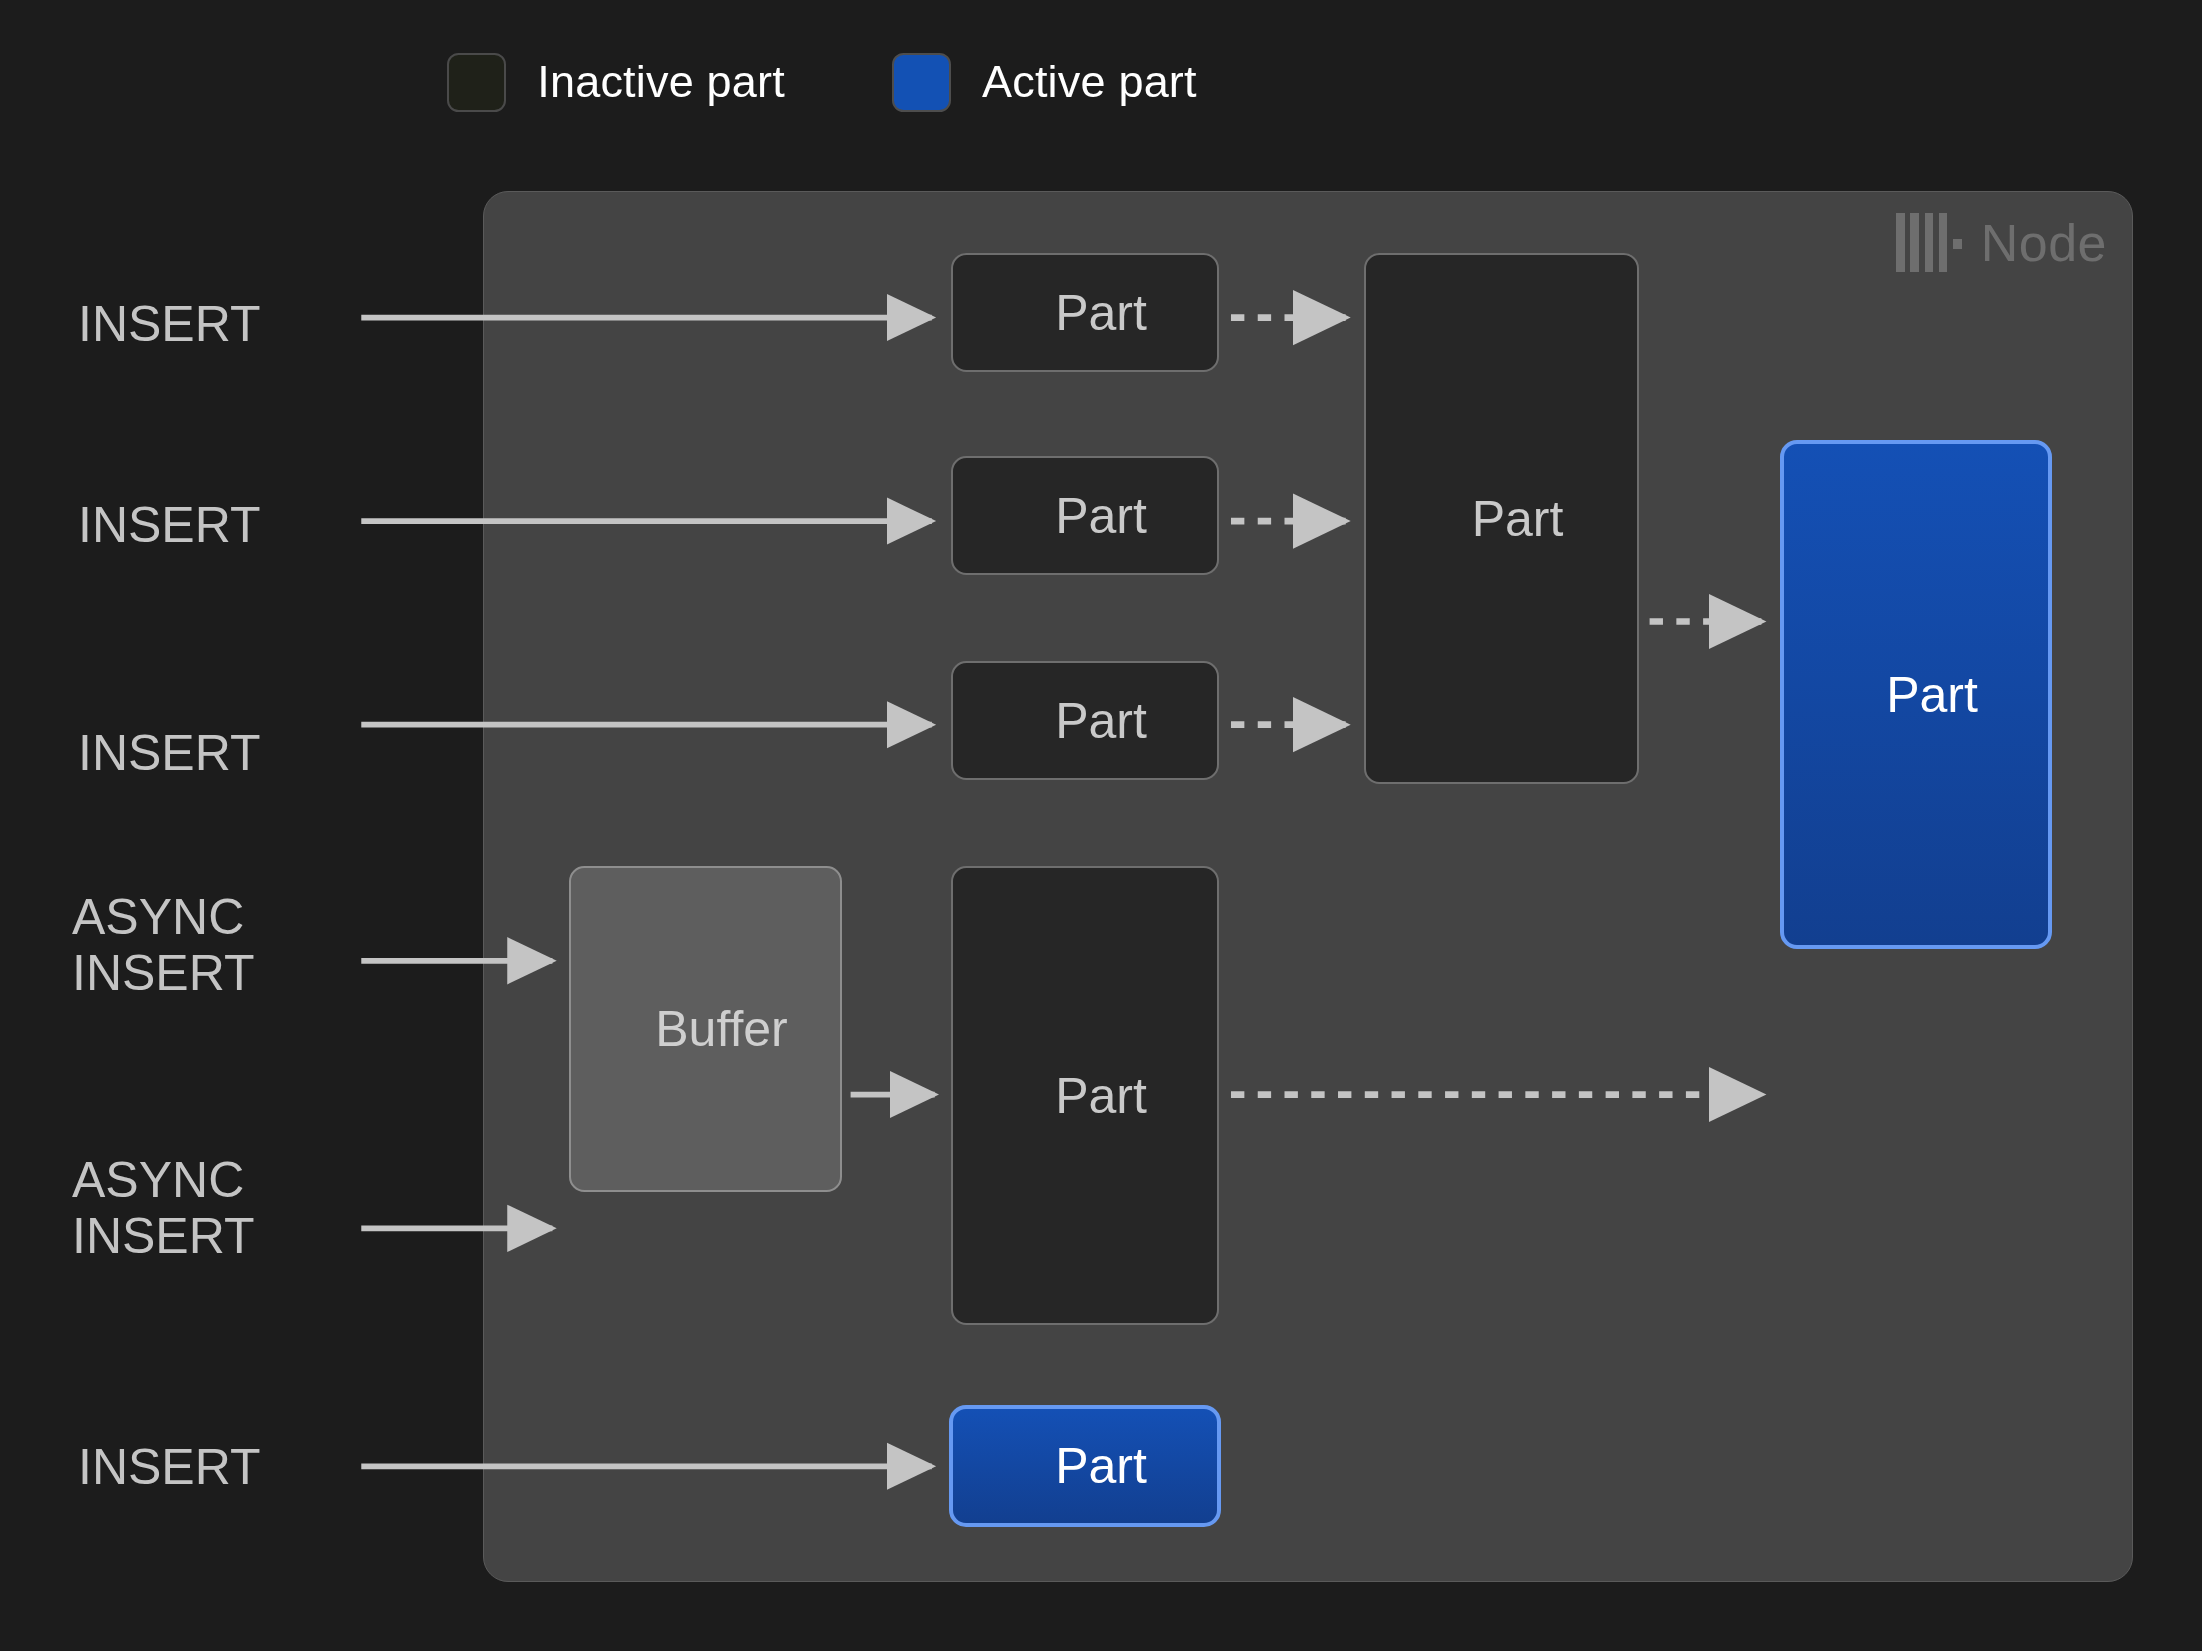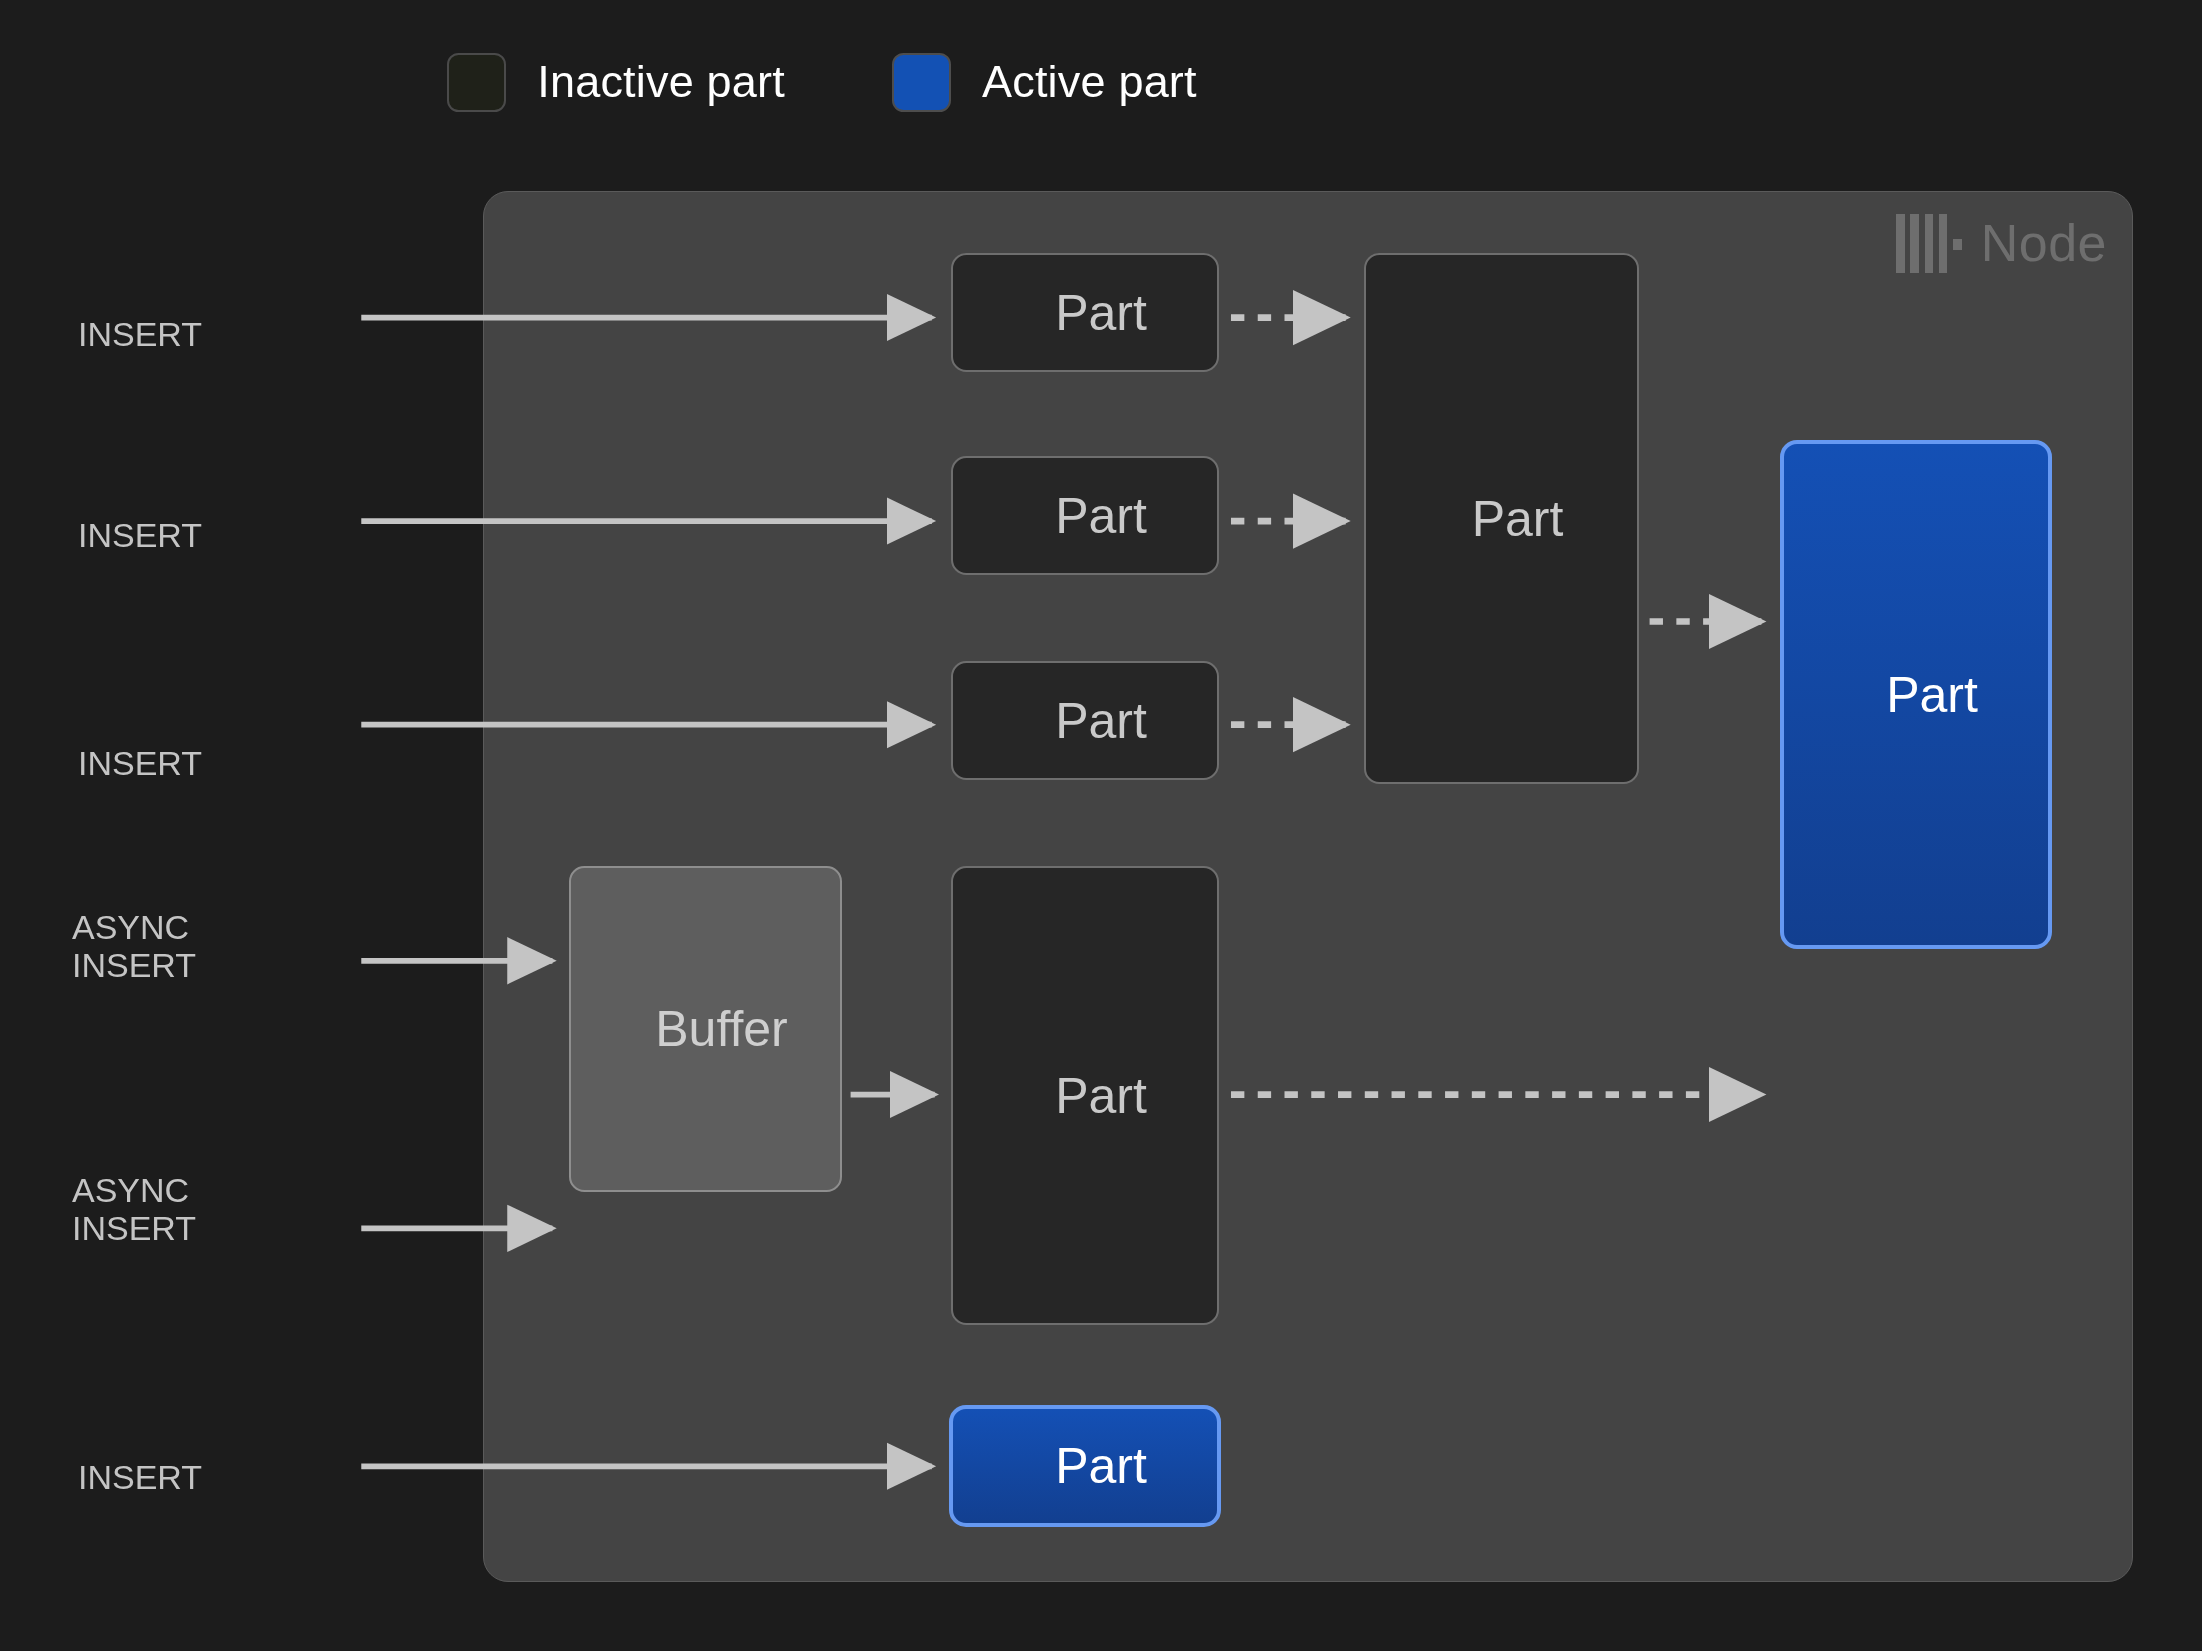--- a/index.html
+++ b/index.html
@@ -70,21 +70,20 @@
     background: #444444;
     border: 1.9px solid #5a5a5a;
     border-radius: 25px;
     box-sizing: border-box;
   }
   #node-badge {
     position: absolute;
     right: 25px;
     top: 21px;
     display: flex;
-    align-items: center;
     gap: 19px;
   }
   #node-badge .node-label {
     font-size: 52px;
     color: #6e6e6e;
     letter-spacing: 0.5px;
   }
   .ch-logo {
     display: flex;
     align-items: flex-end;
@@ -126,26 +125,25 @@
   .box.active {
     background: linear-gradient(180deg, #1450b5 0%, #123f90 100%);
     border: 4.8px solid #6699f2;
     color: #ffffff;
     border-radius: 17px;
   }
 
   
   .src-label {
     position: absolute;
-    font-size: 34px;
+    font-size: 50px;
     color: #c4c4c4;
     line-height: 1.12;
     white-space: pre-line;
     text-align: left;
-    margin-top: 19px;
   }
 
   
   #wires {
     position: absolute;
     left: 0; top: 0;
     width: 2202px;
     height: 1652px;
     pointer-events: none;
   }

